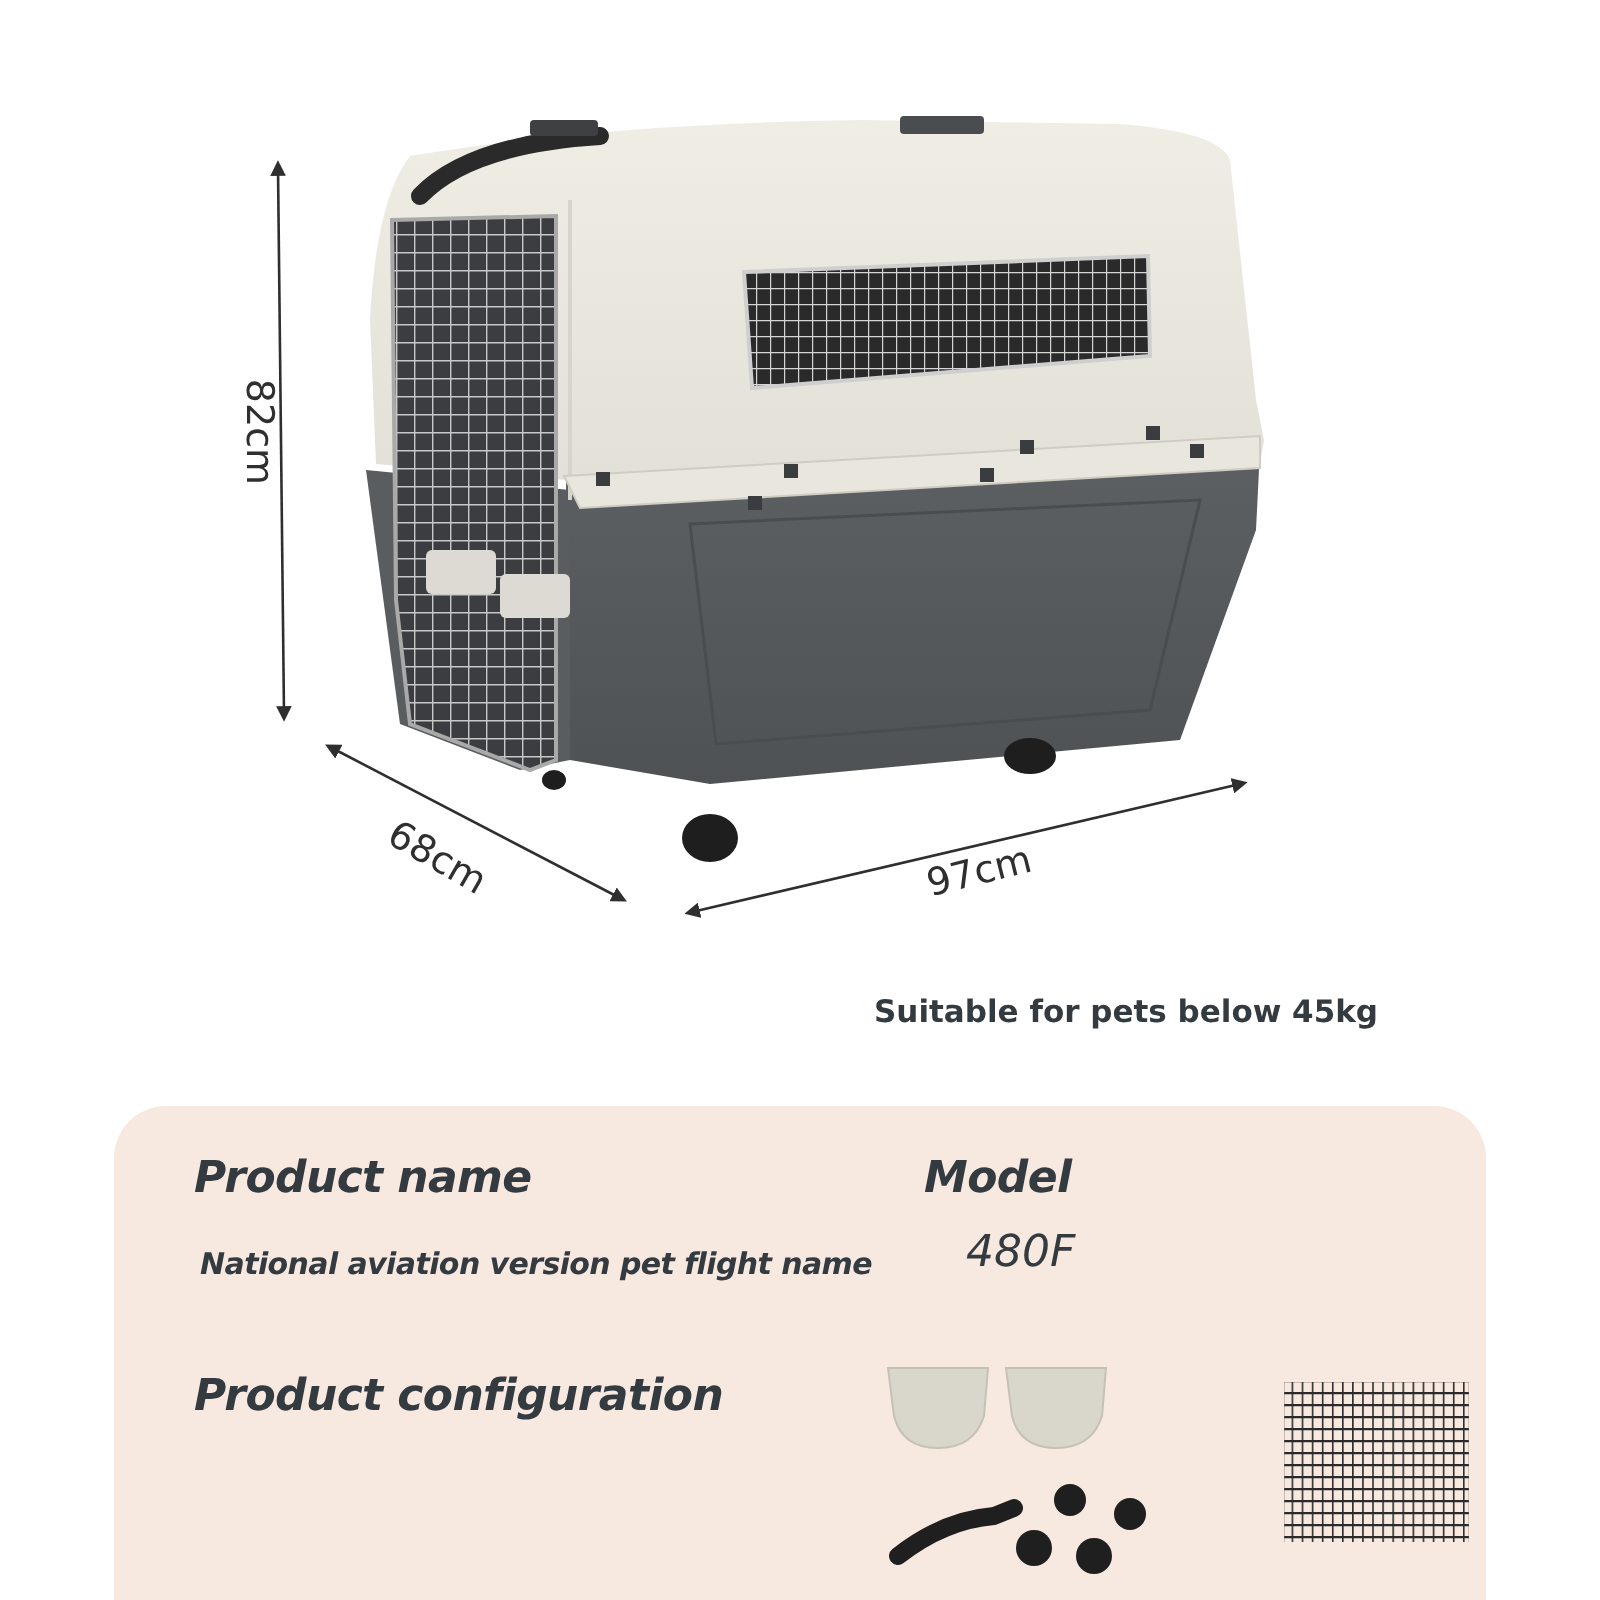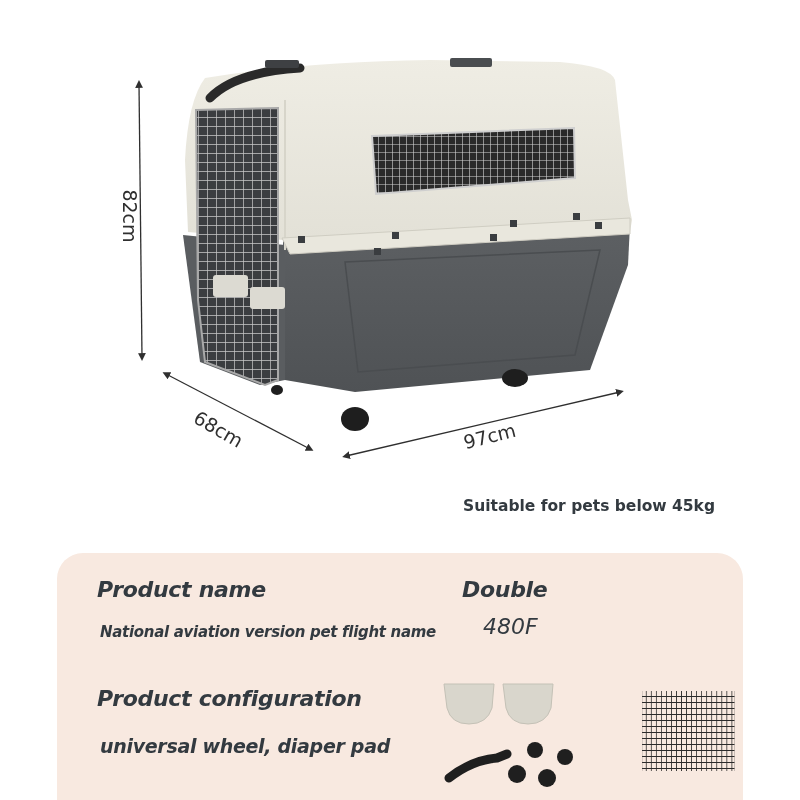--- a/index.html
+++ b/index.html
@@ -11,21 +11,21 @@
     .dim-label {
       position: absolute; font-family: "DejaVu Sans", sans-serif; font-size: 19px;
       color: #2f2f2f; font-weight: normal; white-space: nowrap;
     }
     .dim-height { left: 103px; top: 205px; transform: rotate(90deg); transform-origin: center; }
     .dim-depth { left: 192px; top: 418px; transform: rotate(30deg); }
     .dim-width { left: 463px; top: 425px; transform: rotate(-14deg); }
 
     .suitable {
       position: absolute; left: 437px; top: 497px; font-size: 15.5px; font-weight: bold;
-      color: #333a40; white-space: nowrap; margin-left: 26px;
+      color: #333a40; white-space: nowrap;
     }
 
     .info-panel {
       position: absolute; left: 57px; top: 553px; width: 686px; height: 278px;
       background: #f8e9e0; border-radius: 26px; font-style: italic;
     }
     .h-label { position: absolute; font-size: 22px; font-weight: bold; color: #333a40; white-space: nowrap; letter-spacing: -0.3px; }
     .p-label { position: absolute; font-size: 15px; font-weight: bold; color: #333a40; white-space: nowrap; letter-spacing: -0.3px; }
     .pname-title { left: 40px; top: 24px; }
     .model-title { left: 405px; top: 24px; }
@@ -104,26 +104,25 @@
 
   <span class="dim-label dim-height">82cm</span>
   <span class="dim-label dim-depth">68cm</span>
   <span class="dim-label dim-width">97cm</span>
 </div>
 
 <div class="suitable">Suitable for pets below 45kg</div>
 
 <div class="info-panel">
   <div class="h-label pname-title">Product name</div>
-  <div class="h-label model-title">Double</div>
+  <div class="h-label model-title">Model</div>
   <div class="p-label pname-value">National aviation version pet flight name</div>
   <div class="model-value">480F</div>
   <div class="h-label config-title">Product configuration</div>
   <div class="config-value">
-    <div>universal wheel, diaper pad</div>
   </div>
 
   <svg style="position:absolute; left:380px; top:125px;" width="300" height="115" viewBox="0 0 300 115">
 
     <g fill="#d9d6cc" stroke="#c4c1b6" stroke-width="1">
       <path d="M7 6 L57 6 L55 30 Q50 46 32 46 Q14 46 10 30 Z"></path>
       <path d="M66 6 L116 6 L114 30 Q109 46 91 46 Q73 46 69 30 Z"></path>
     </g>
 
     <path d="M12 100 Q35 82 60 80 L70 76" stroke="#1f1f1f" stroke-width="9" fill="none" stroke-linecap="round"></path>

